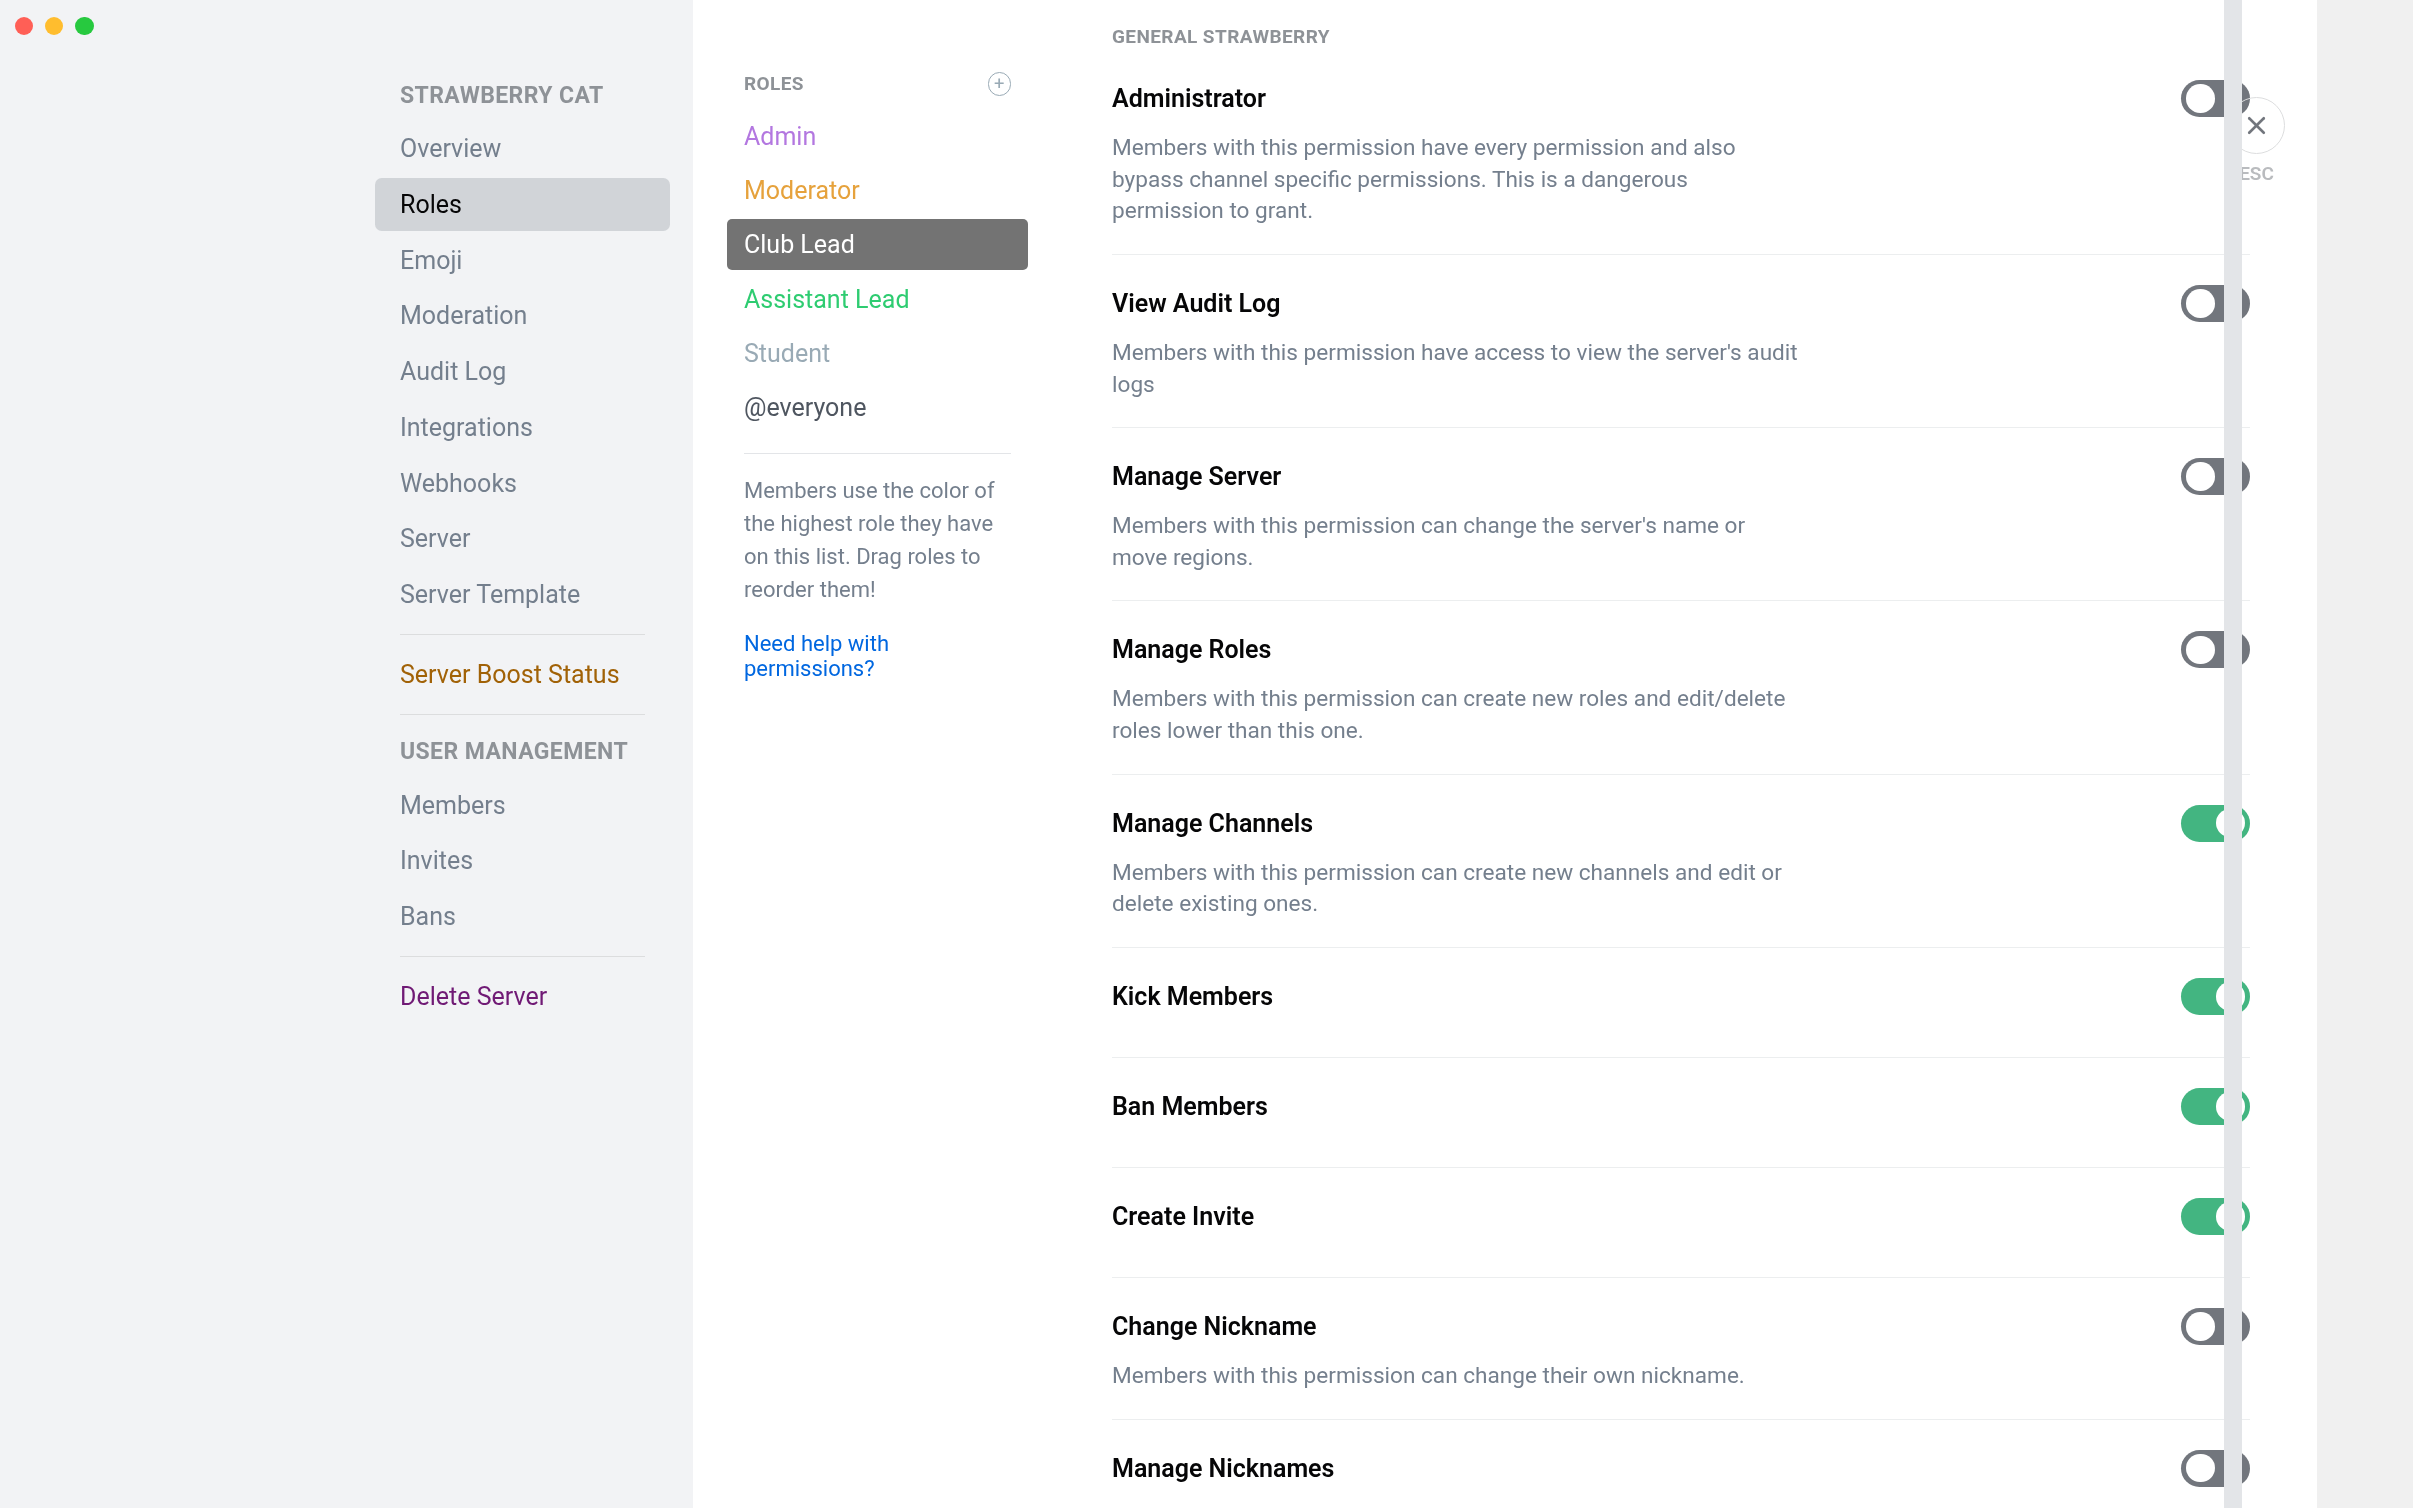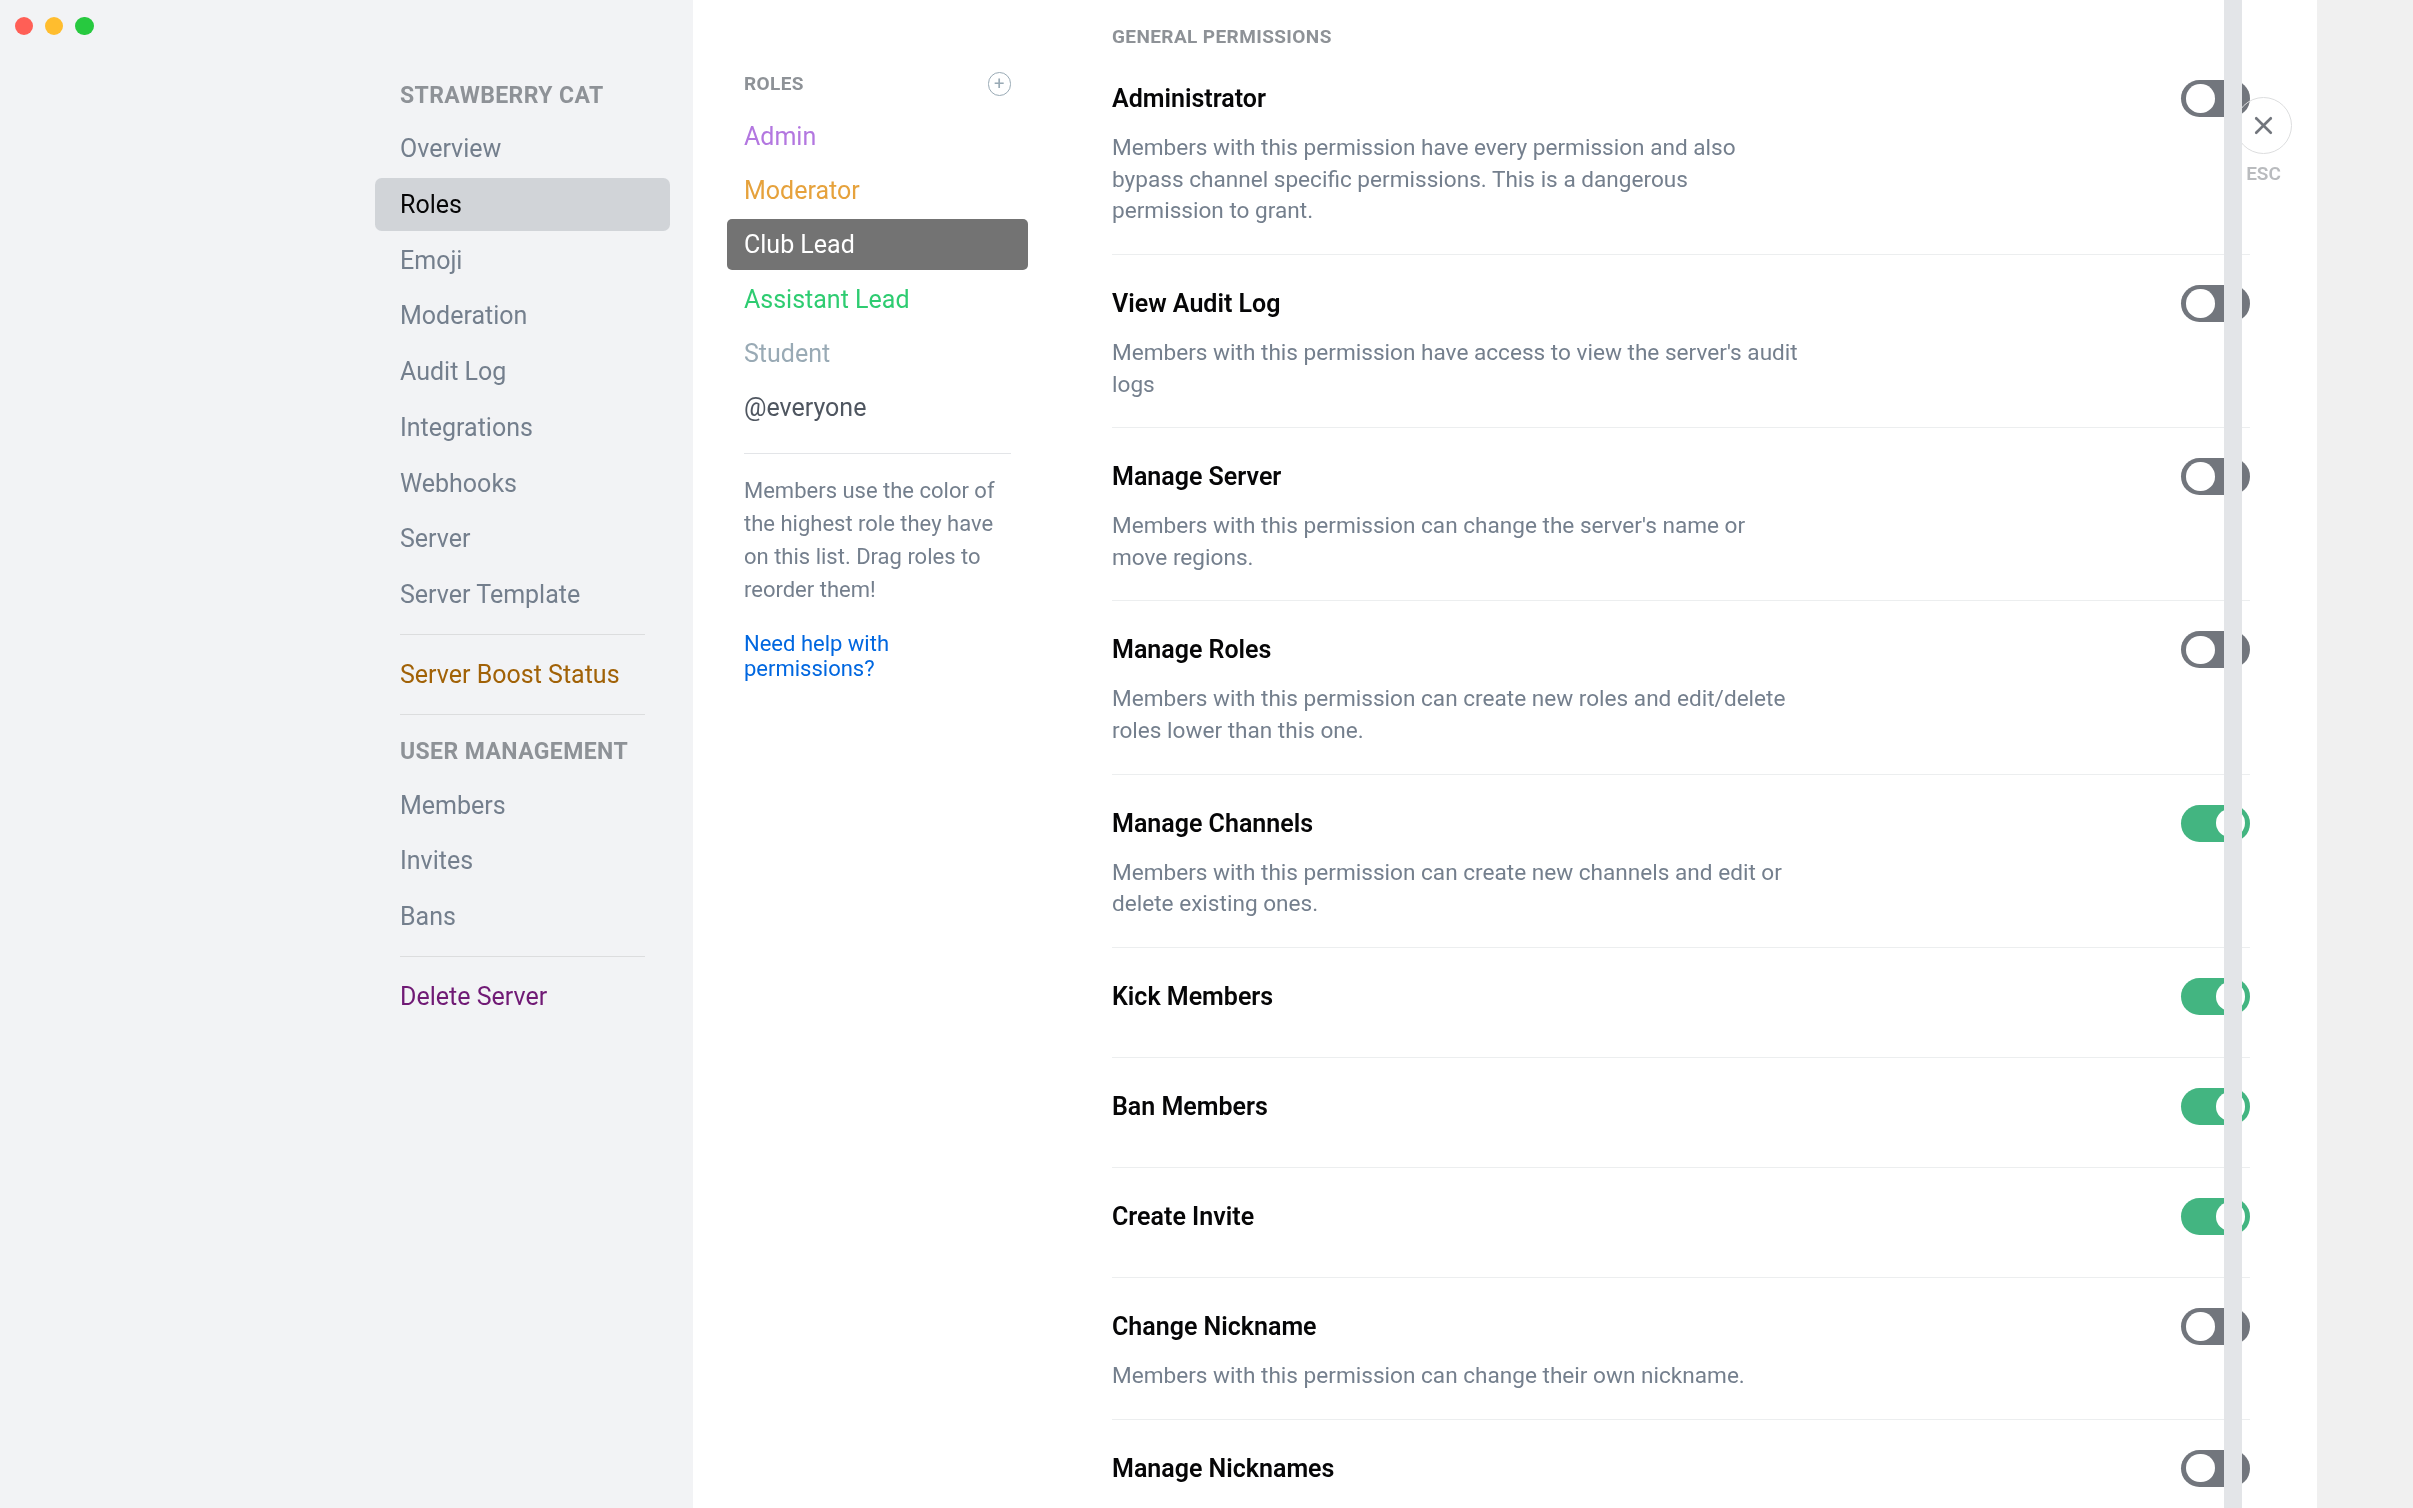--- a/index.html
+++ b/index.html
@@ -202,21 +202,21 @@
       border-radius: 50%;
       top: 4.2px;
       transition: left 0.1s;
     }
     .toggle.off .toggle-knob { left: 5px; }
     .toggle.on .toggle-knob { left: 35px; }
 
     .close-panel {
       position: absolute;
       top: 97px;
-      right: 25px;
+      right: 32px;
       display: flex;
       flex-direction: column;
       align-items: center;
       gap: 8.4px;
     }
     .close-circle {
       width: 57px;
       height: 57px;
       border: 1.7px solid #dcddde;
       border-radius: 50%;
@@ -306,21 +306,21 @@
     <div class="role-item" style="color:#99aab5">Student</div>
     <div class="role-item" style="color:#4f5660">@everyone</div>
 
     <div class="roles-divider"></div>
 
     <div class="roles-hint">Members use the color of the highest role they have on this list. Drag roles to reorder them!</div>
     <div class="roles-help-link">Need help with permissions?</div>
   </div>
 
   <div class="permissions-column">
-    <div class="perm-section-header">GENERAL PERMISSIONS</div>
+    <div class="perm-section-header">GENERAL STRAWBERRY</div>
 
     <div class="perm-item">
       <div class="perm-item-header">
         <div class="perm-title">Administrator</div>
         <div class="toggle off">
             <div class="toggle-knob"></div>
           </div>
       </div>
       <div class="perm-desc">Members with this permission have every permission and also bypass channel specific permissions. This is a dangerous permission to grant.</div>
     </div>

